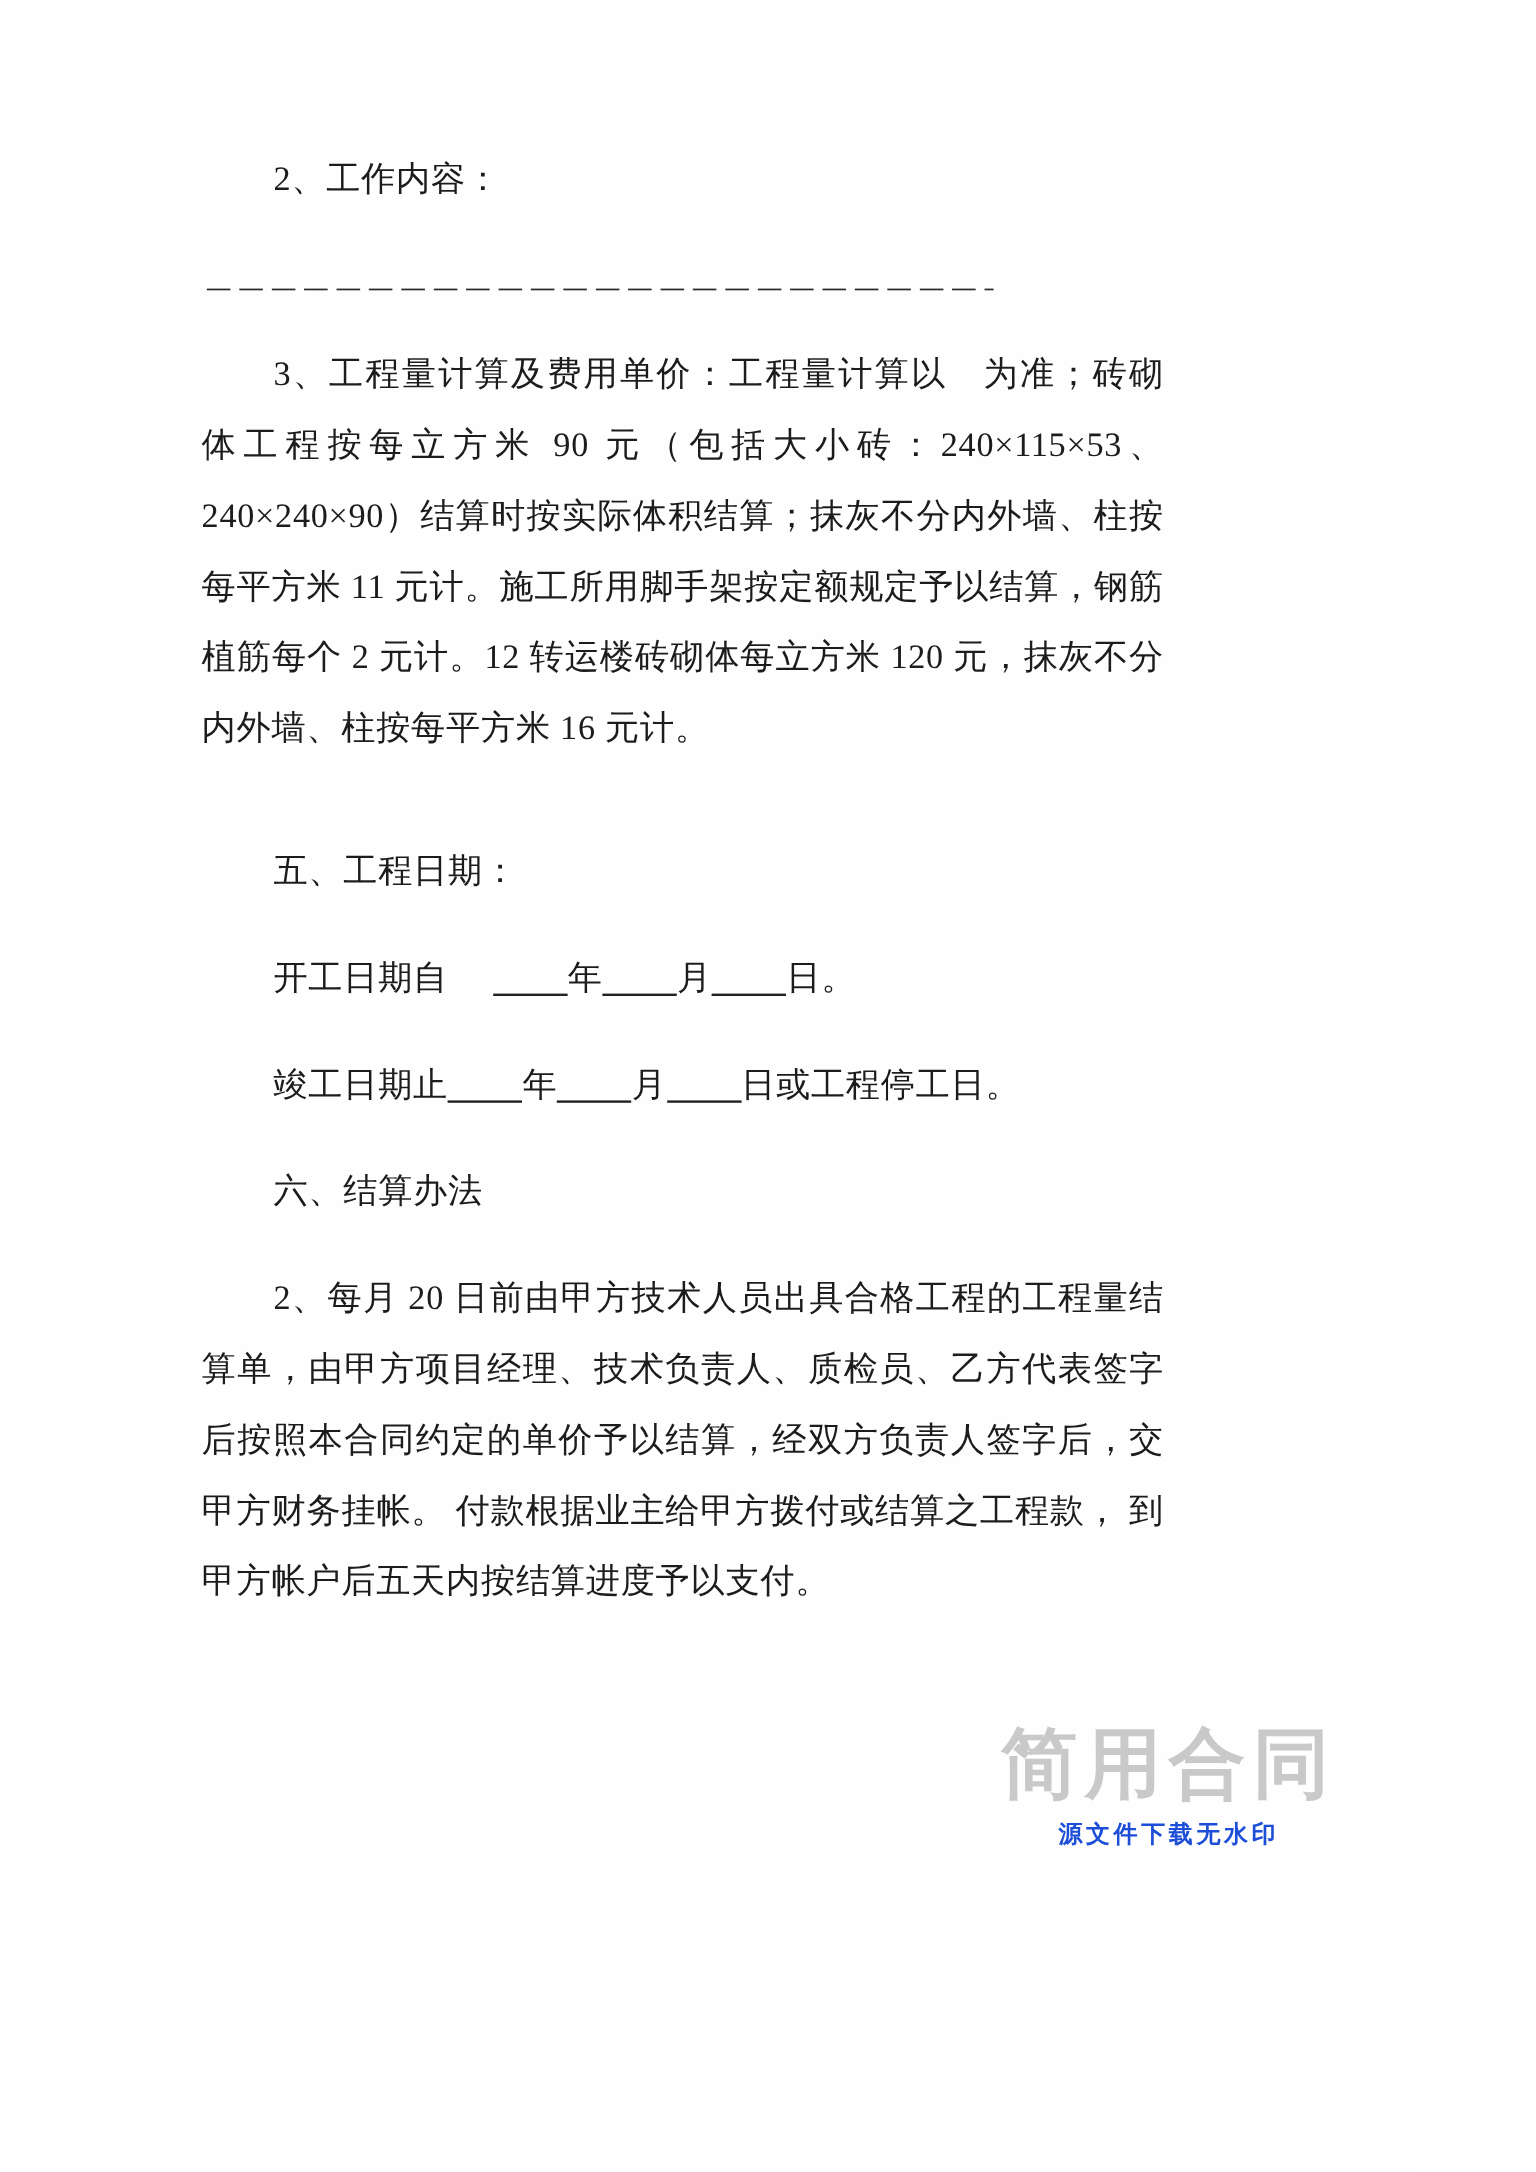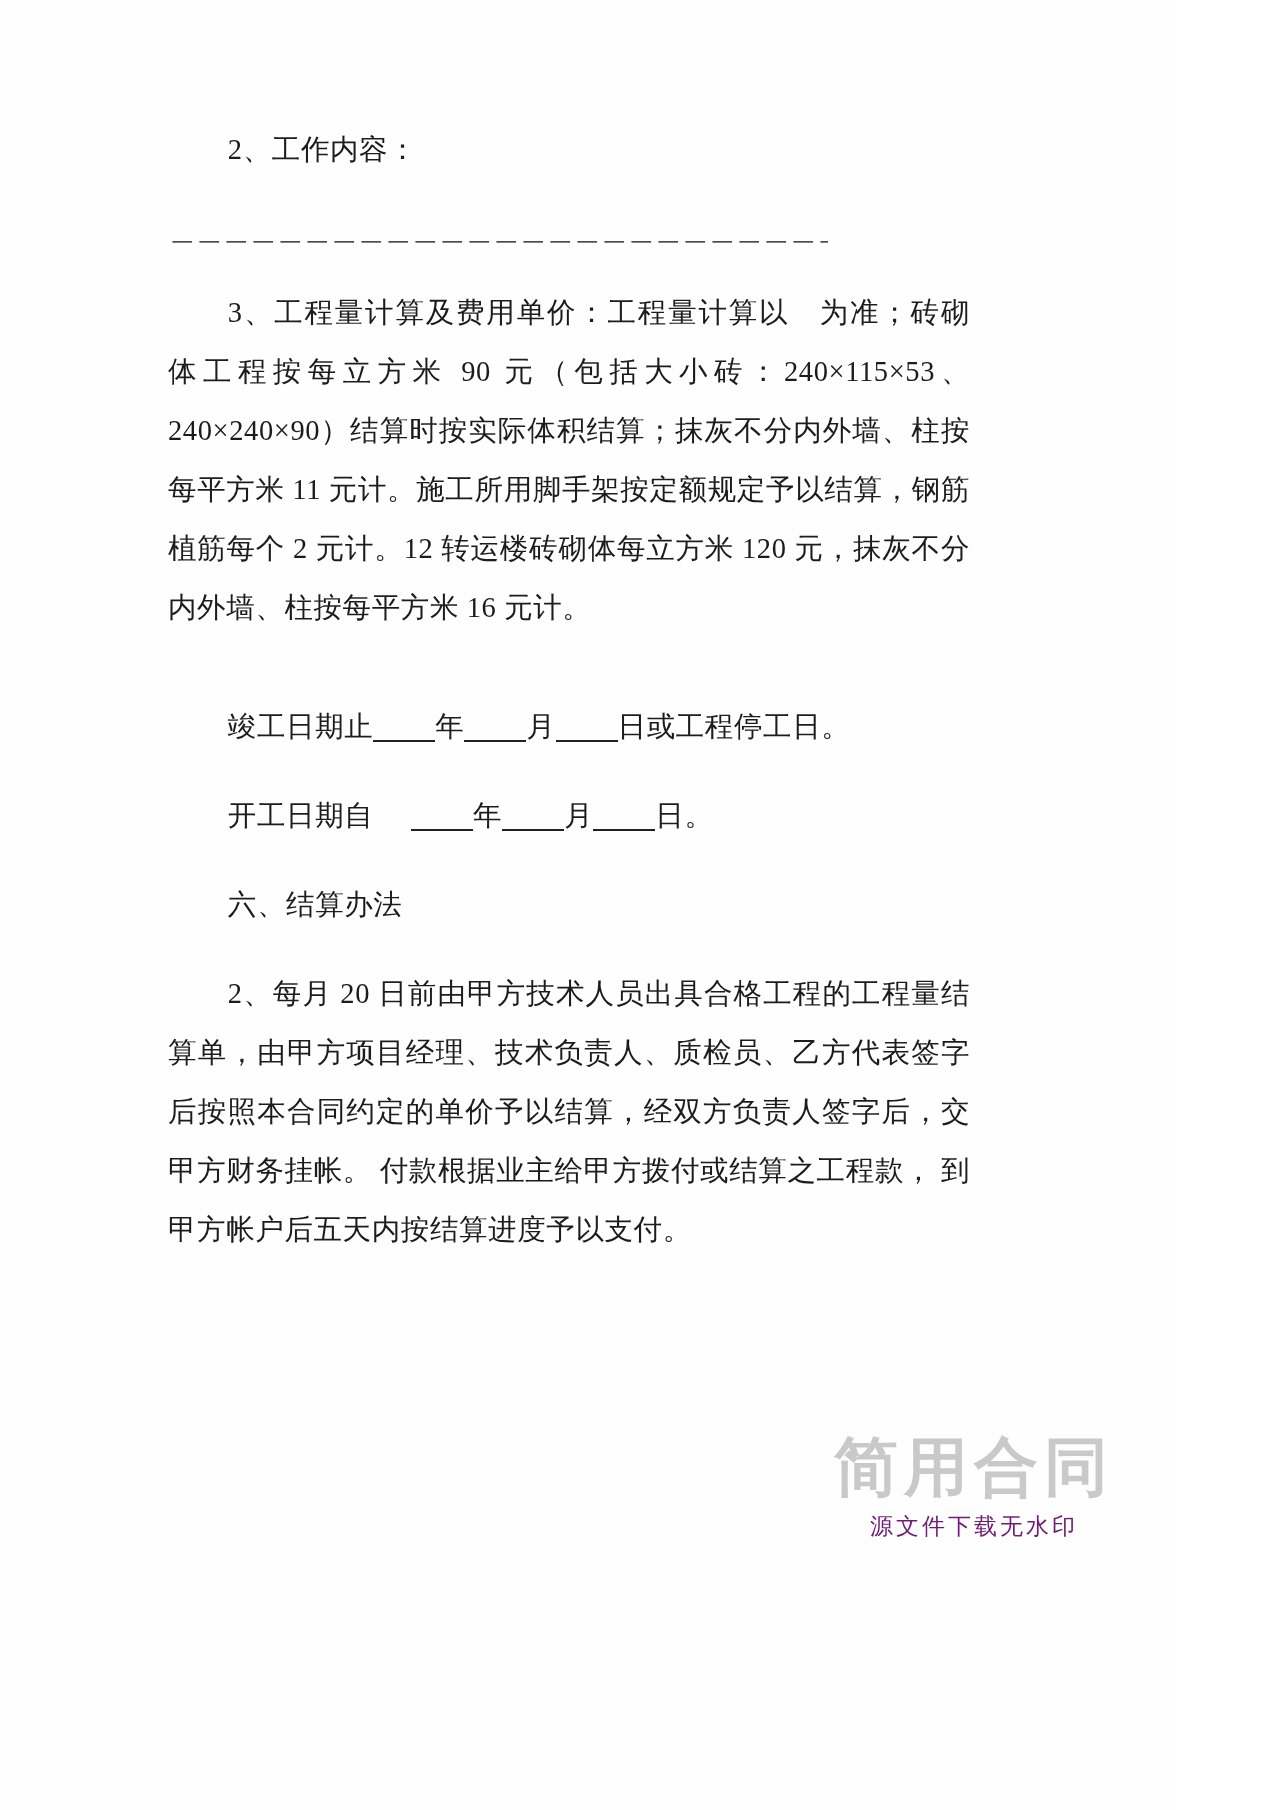--- a/index.html
+++ b/index.html
@@ -80,51 +80,52 @@
     font-family: "DejaVu Sans", "Liberation Sans", sans-serif;
     font-size: 64px;
     font-weight: 700;
     letter-spacing: 6px;
     color: #c9c9c9;
     line-height: 1.15;
     white-space: nowrap;
   }
   .wm-sub {
     font-family: "DejaVu Sans", "Liberation Sans", sans-serif;
-    font-size: 23px;
-    font-weight: 400;
+    font-size: 20px;
+    font-weight: 700;
     letter-spacing: 3px;
-    color: #701a75;
+    color: #1d4ed8;
     margin-top: 6px;
     white-space: nowrap;
   }
 </style>
 </head>
 <body>
 
 <div id="page">
 
   <div class="doc-body">
 
     <p class="heading">2、工作内容：</p>
 
     <div class="rule-line">＿＿＿＿＿＿＿＿＿＿＿＿＿＿＿＿＿＿＿＿＿＿＿＿＿＿＿＿＿＿＿＿＿＿</div>
 
     <p class="para indent">3、工程量计算及费用单价：工程量计算以　为准；砖砌体工程按每立方米 90 元（包括大小砖：240×115×53、240×240×90）结算时按实际体积结算；抹灰不分内外墙、柱按每平方米 11 元计。施工所用脚手架按定额规定予以结算，钢筋植筋每个 2 元计。12 转运楼砖砌体每立方米 120 元，抹灰不分内外墙、柱按每平方米 16 元计。</p>
 
     <div class="spacer-sm"></div>
 
-
-    <p class="para indent">
-      <span>竣工日期止</span><span class="blank-under bl-4"></span><span>年</span><span class="blank-under bl-4"></span><span>月</span><span class="blank-under bl-4"></span><span>日或工程停工日。</span>
-    </p>
+    <p class="heading">五、工程日期：</p>
 
     <p class="para indent">
       <span>开工日期自</span>
       <span class="gap-blank"></span><span class="blank-under bl-4"></span><span>年</span><span class="blank-under bl-4"></span><span>月</span><span class="blank-under bl-4"></span><span>日。</span>
+    </p>
+
+    <p class="para indent">
+      <span>竣工日期止</span><span class="blank-under bl-4"></span><span>年</span><span class="blank-under bl-4"></span><span>月</span><span class="blank-under bl-4"></span><span>日或工程停工日。</span>
     </p>
 
     <p class="heading">六、结算办法</p>
 
 
     <p class="para indent">2、每月 20 日前由甲方技术人员出具合格工程的工程量结算单，由甲方项目经理、技术负责人、质检员、乙方代表签字后按照本合同约定的单价予以结算，经双方负责人签字后，交甲方财务挂帐。 付款根据业主给甲方拨付或结算之工程款， 到甲方帐户后五天内按结算进度予以支付。</p>
 
   </div>
 
   <div class="watermark">

